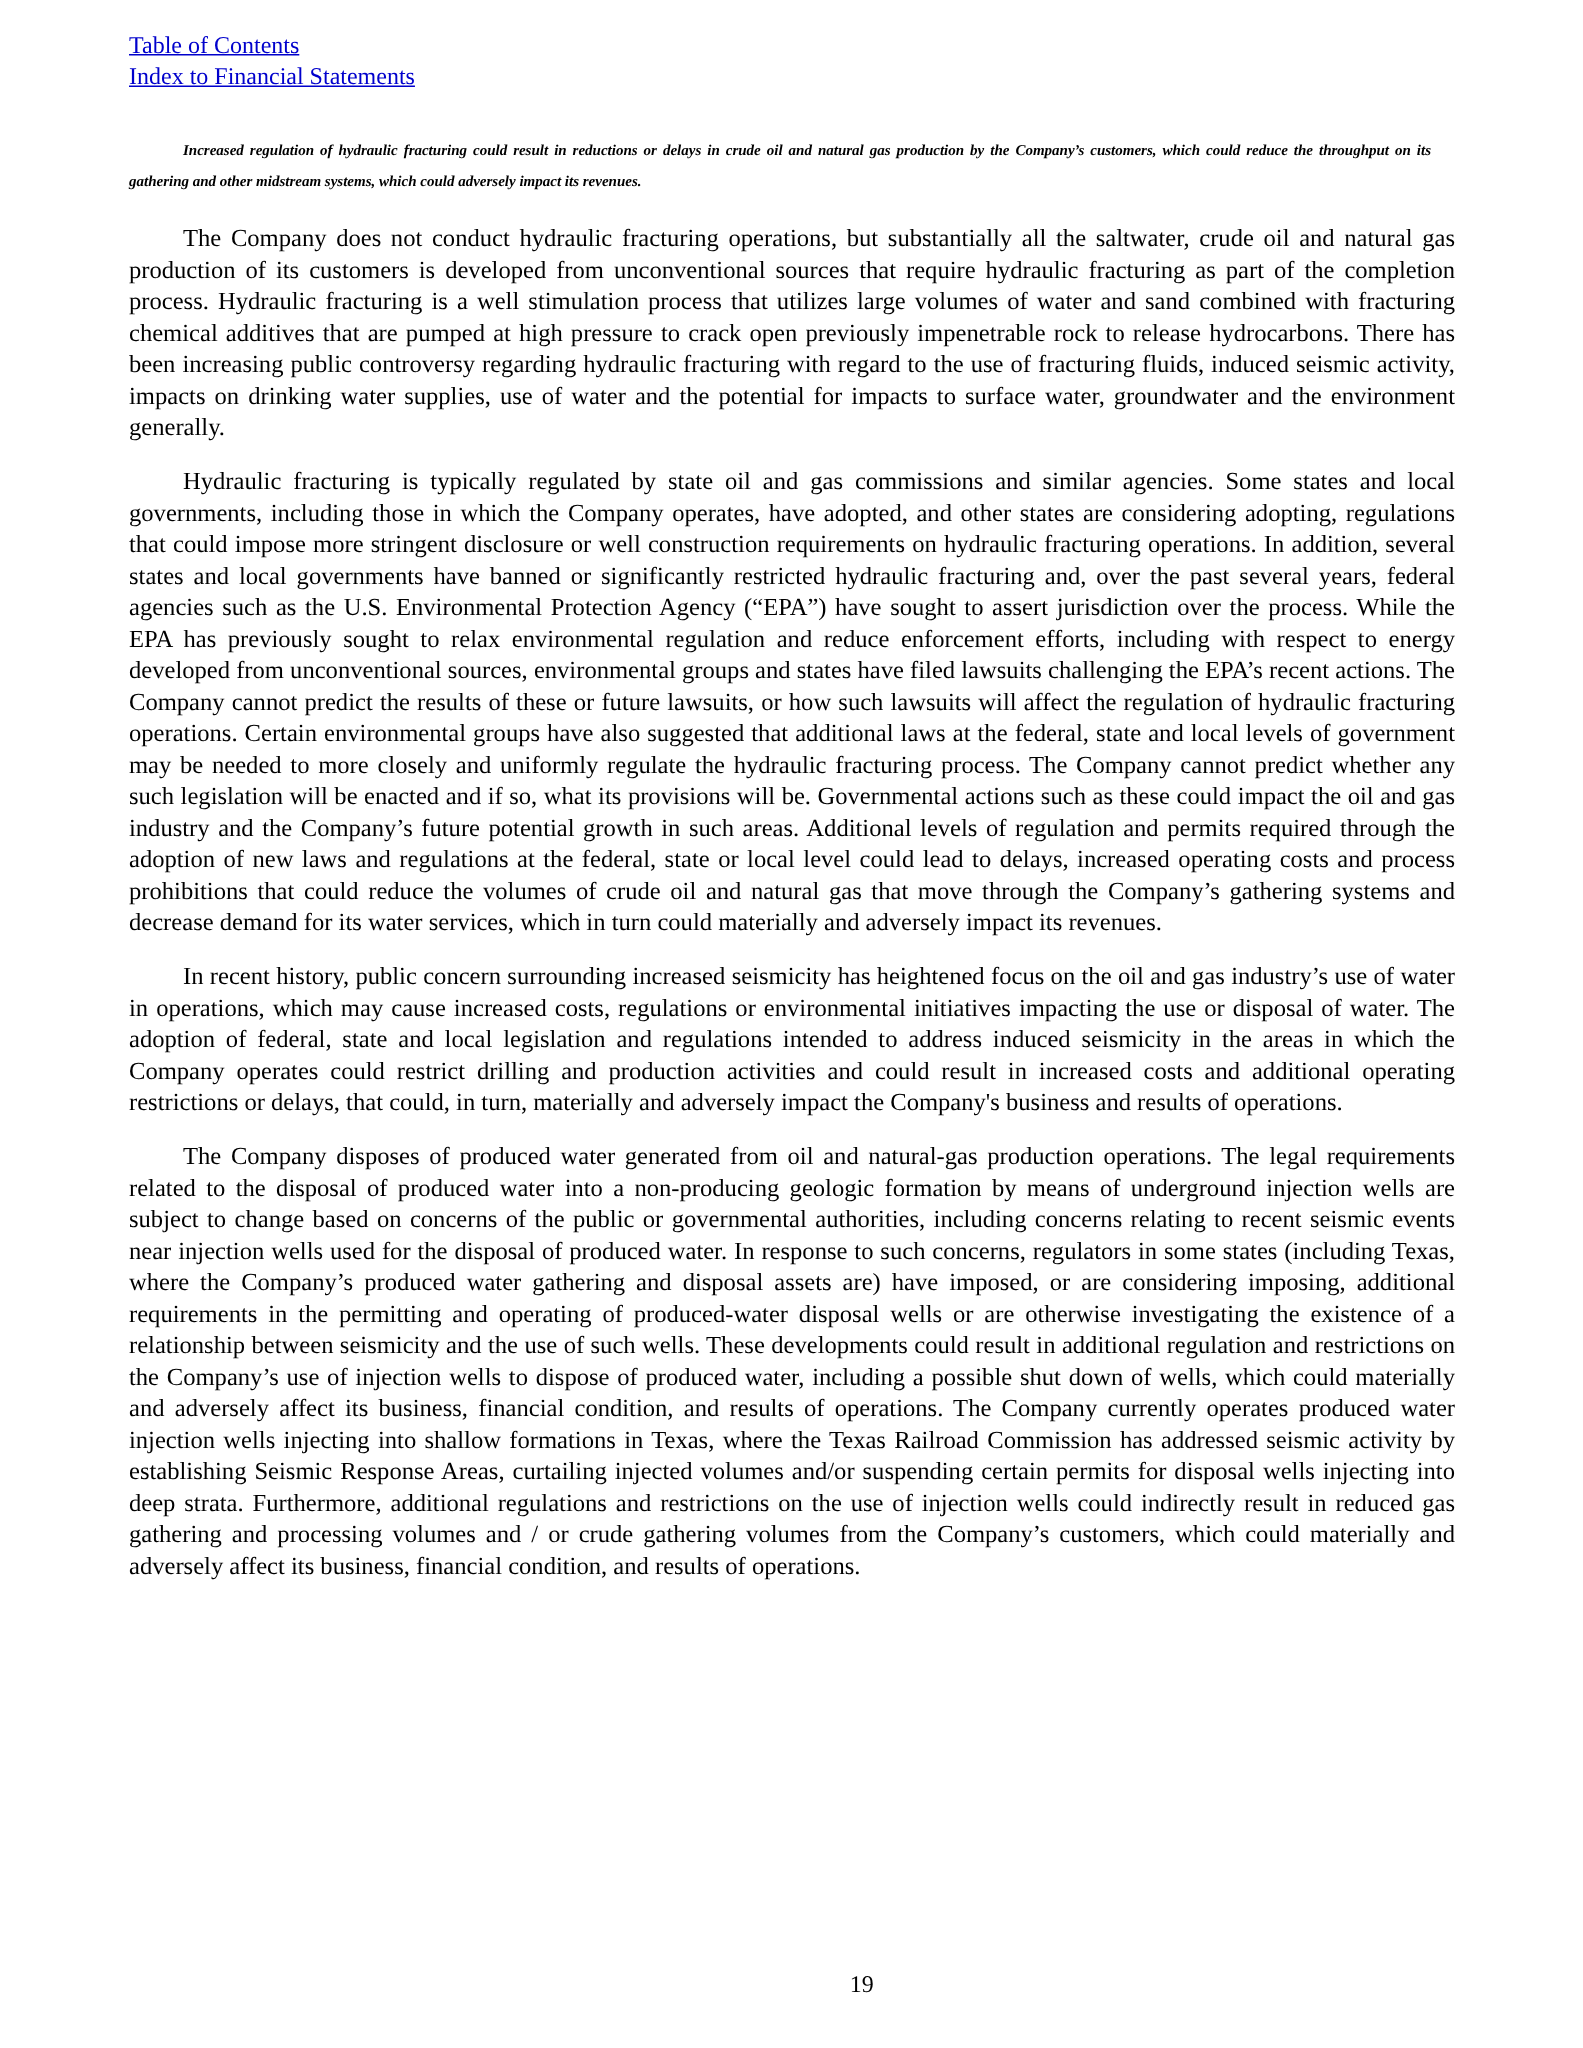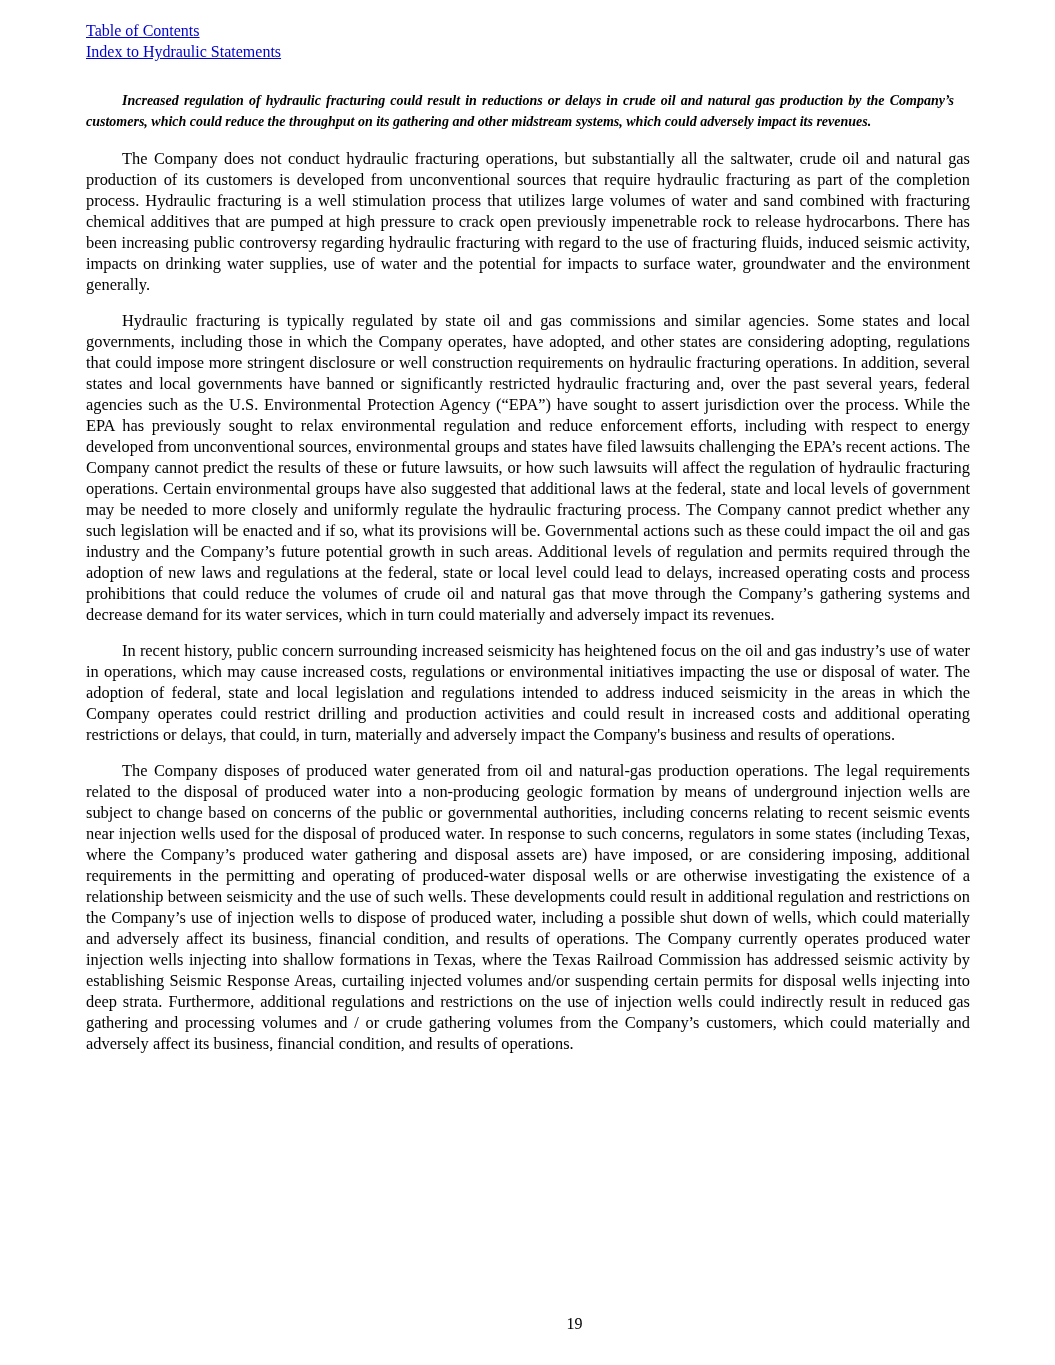--- a/index.html
+++ b/index.html
@@ -28,21 +28,21 @@
   .header-links a {
     color: #0000cc;
     text-decoration: underline;
     cursor: pointer;
   }
   p.heading {
     font-weight: bold;
     font-style: italic;
     text-align: justify;
     text-indent: 36px;
-    font-size: 14px;
+    font-size: 10px;
     line-height: 21px;
     margin: 0 16px 16px 0;
   }
   p.body-para {
     text-align: justify;
     text-indent: 36px;
     font-size: 16.4px;
     line-height: 21px;
     margin: 0 0 15px 0;
   }
@@ -57,21 +57,21 @@
   }
 </style>
 </head>
 <body>
 
 <div class="doc-page">
   <div class="doc-content">
 
     <div class="header-links">
       <a href="#">Table of Contents</a><br>
-      <a href="#">Index to Hydraulic Statements</a>
+      <a href="#">Index to Financial Statements</a>
     </div>
 
     <p class="heading">Increased regulation of hydraulic fracturing could result in reductions or delays in crude oil and natural gas production by the Company’s customers, which could reduce the throughput on its gathering and other midstream systems, which could adversely impact its revenues.</p>
 
     <p class="body-para">The Company does not conduct hydraulic fracturing operations, but substantially all the saltwater, crude oil and natural gas production of its customers is developed from unconventional sources that require hydraulic fracturing as part of the completion process. Hydraulic fracturing is a well stimulation process that utilizes large volumes of water and sand combined with fracturing chemical additives that are pumped at high pressure to crack open previously impenetrable rock to release hydrocarbons. There has been increasing public controversy regarding hydraulic fracturing with regard to the use of fracturing fluids, induced seismic activity, impacts on drinking water supplies, use of water and the potential for impacts to surface water, groundwater and the environment generally.</p>
 
     <p class="body-para">Hydraulic fracturing is typically regulated by state oil and gas commissions and similar agencies. Some states and local governments, including those in which the Company operates, have adopted, and other states are considering adopting, regulations that could impose more stringent disclosure or well construction requirements on hydraulic fracturing operations. In addition, several states and local governments have banned or significantly restricted hydraulic fracturing and, over the past several years, federal agencies such as the U.S. Environmental Protection Agency (“EPA”) have sought to assert jurisdiction over the process. While the EPA has previously sought to relax environmental regulation and reduce enforcement efforts, including with respect to energy developed from unconventional sources, environmental groups and states have filed lawsuits challenging the EPA’s recent actions. The Company cannot predict the results of these or future lawsuits, or how such lawsuits will affect the regulation of hydraulic fracturing operations. Certain environmental groups have also suggested that additional laws at the federal, state and local levels of government may be needed to more closely and uniformly regulate the hydraulic fracturing process. The Company cannot predict whether any such legislation will be enacted and if so, what its provisions will be. Governmental actions such as these could impact the oil and gas industry and the Company’s future potential growth in such areas. Additional levels of regulation and permits required through the adoption of new laws and regulations at the federal, state or local level could lead to delays, increased operating costs and process prohibitions that could reduce the volumes of crude oil and natural gas that move through the Company’s gathering systems and decrease demand for its water services, which in turn could materially and adversely impact its revenues.</p>
 
     <p class="body-para">In recent history, public concern surrounding increased seismicity has heightened focus on the oil and gas industry’s use of water in operations, which may cause increased costs, regulations or environmental initiatives impacting the use or disposal of water. The adoption of federal, state and local legislation and regulations intended to address induced seismicity in the areas in which the Company operates could restrict drilling and production activities and could result in increased costs and additional operating restrictions or delays, that could, in turn, materially and adversely impact the Company's business and results of operations.</p>
 

